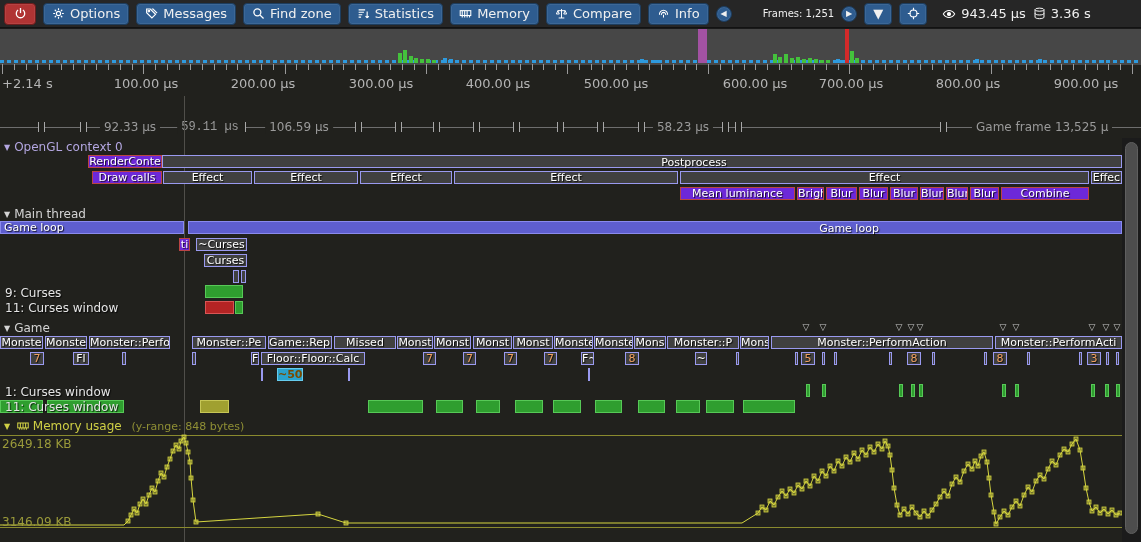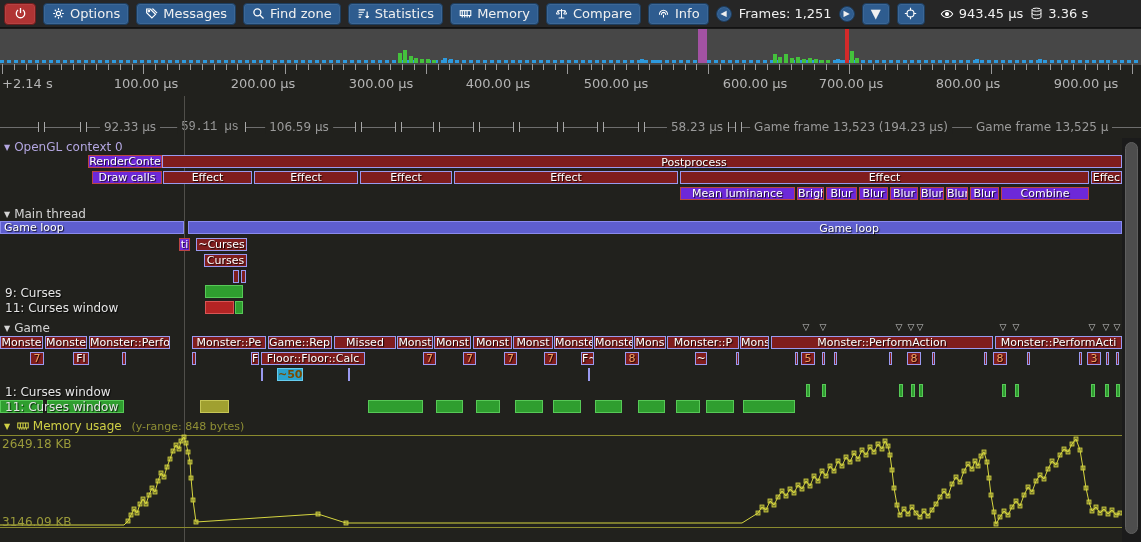--- a/index.html
+++ b/index.html
@@ -9,21 +9,21 @@
   #toolbar{position:absolute;left:0;top:0;width:1141px;height:28px;background:#262626;
            border-bottom:1px solid #121212;display:flex;align-items:center;gap:7px;
            padding-left:4px;box-sizing:border-box;}
   .tb-btn{display:inline-flex;align-items:center;gap:5px;background:#2e5c8f;
           border:1px solid #1d3d5e;border-radius:4px;color:#f0f0f0;font-size:13px;
           font-family:"DejaVu Sans",sans-serif;height:22px;padding:0 8px;cursor:pointer;
           box-shadow:inset 0 0 0 1px rgba(255,255,255,.07);}
   .tb-btn.power{background:#b03434;border-color:#6e1d1d;width:32px;justify-content:center;}
   .tb-btn.round{border-radius:50%;width:16px;height:16px;padding:0;justify-content:center;font-size:8px;}
   .tb-btn.icon-only{width:28px;justify-content:center;padding:0;}
-  .tb-text{font-size:13px;color:#f0f0f0;}
+  .tb-text{font-size:10px;color:#f0f0f0;margin-left:24px;}
   .status{display:inline-flex;align-items:center;gap:5px;font-size:13px;color:#f0f0f0;}
   .tb-btn svg,.status svg{display:block;}
   
   #framegraph{position:absolute;left:0;top:28px;width:1141px;height:36px;background:#474747;
               border-top:1px solid #1a1a1a;}
   #baseline{position:absolute;left:0;bottom:2px;width:1141px;height:3px;
             background:repeating-linear-gradient(90deg,#2e9ade 0 4px,rgba(0,0,0,0) 4px 7px);}
   .fbar{position:absolute;bottom:2px;}
   .c-g{background:#44c13c;} .c-b{background:#2e9ade;} .c-p{background:#a352a3;} .c-r{background:#d42a2a;}
   
@@ -43,21 +43,21 @@
        border-right:1px solid #a8a8a8;background:#21211d;}
   .slabel{position:absolute;top:3px;background:#21211d;padding:0 4px;color:#9a9a9a;
           font-size:12px;white-space:nowrap;}
   
   .vline{position:absolute;left:184px;top:96px;width:1px;height:446px;background:#504f4a;}
   .section-header{position:absolute;font-size:12px;white-space:nowrap;cursor:pointer;}
   .section-header .tri{font-size:8px;margin-right:4px;vertical-align:1px;}
   .zone{position:absolute;height:13px;box-sizing:border-box;border:1px solid;font-size:11px;
         line-height:11px;text-align:center;overflow:hidden;white-space:nowrap;color:#fff;
         text-shadow:1px 1px 1px rgba(0,0,0,.85);cursor:pointer;}
-  .z-purple{background:#7f1d1d;border-color:#9a9af0;}
+  .z-purple{background:#404040;border-color:#9a9af0;}
   .z-purple2{background:#5e5ecf;border-color:#8a8aee;}
   .z-red{background:#6d28d9;border-color:#bb4444;}
   .z-green{background:#2f9e2f;border-color:#57c957;}
   .z-redbar{background:#b42424;border-color:#d85555;}
   .z-olive{background:#a0a030;border-color:#c6c655;}
   .z-cyan{background:#2aa2cb;border-color:#66ccee;color:#7a4a00;font-weight:bold;text-shadow:none;}
   .t-o{color:#f0a060;}
   .zlabel{position:absolute;font-size:11px;line-height:11px;color:#fff;
           text-shadow:1px 1px 1px rgba(0,0,0,.85);transform:translateX(-50%);
           white-space:nowrap;pointer-events:none;z-index:5;}
@@ -329,22 +329,21 @@
       <div class="sep" style="left: 557px;"></div>
       <div class="sep" style="left: 597px;"></div>
       <div class="sep" style="left: 638px;"></div>
       <div class="sep" style="left: 667px;"></div>
       <div class="sep" style="left: 722px;"></div>
       <div class="sep" style="left: 735px;"></div>
       <div class="sep" style="left: 940px;"></div>
       <div class="slabel" style="left: 130px; transform: translateX(-50%);">92.33 µs</div>
       <div class="slabel" style="left: 210px; transform: translateX(-50%); font-family: Liberation Mono, monospace;">59.11 µs</div>
       <div class="slabel" style="left: 299px; transform: translateX(-50%);">106.59 µs</div>
-      <div class="slabel" style="left: 697px; transform: translateX(-50%); text-align: center;">58.23 µs</div>
-      <div class="slabel" style="left: 851px; transform: translateX(-50%);">Game frame 13,523 (194.23 µs)</div>
+      <div class="slabel" style="left: 683px; transform: translateX(-50%); text-align: center;">58.23 µs</div>
       <div class="slabel" style="left: 972px;">Game frame 13,525 µ</div>
     </div>
 
   <div class="vline"></div>
 
   <div id="memory-header">
     <span class="tri">▼</span>
     <svg width="12" height="10" viewBox="0 0 16 12" fill="none" stroke="#cfcf45" stroke-width="1.4" style="vertical-align:-1px;">
         <rect x="1" y="2" width="14" height="6.5"></rect>
         <path d="M3.5 8.5v2.5M6.5 8.5v2.5M9.5 8.5v2.5M12.5 8.5v2.5M4.5 2v6.5M8 2v6.5M11.5 2v6.5"></path>

